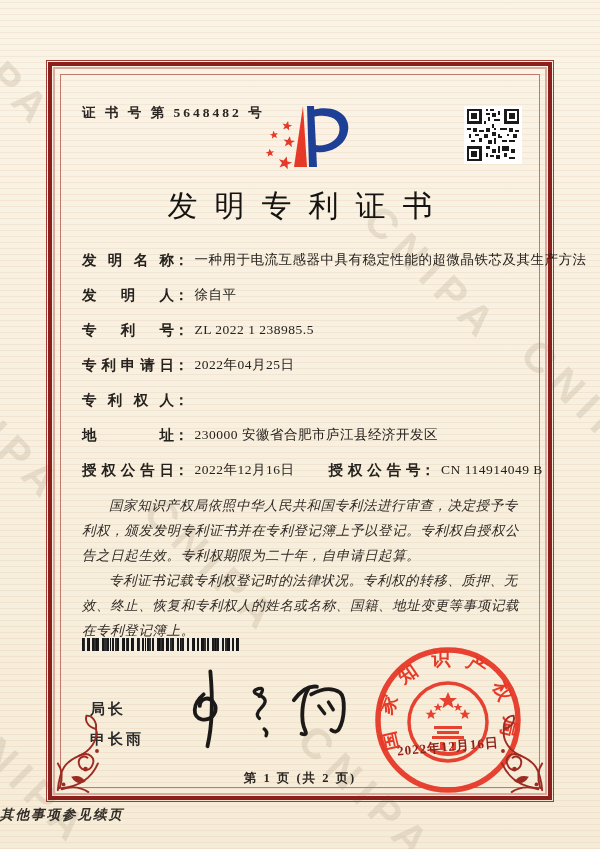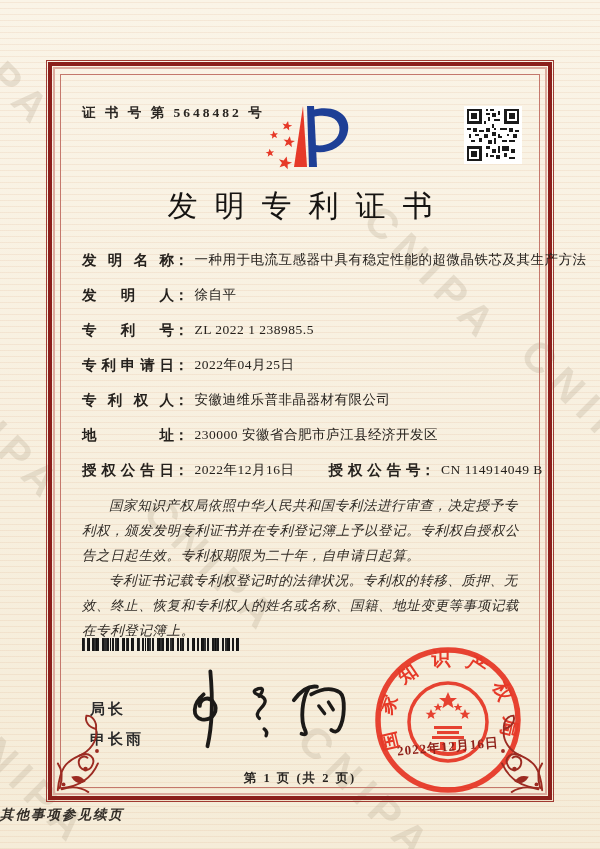--- a/index.html
+++ b/index.html
@@ -252,21 +252,20 @@
         <span class="fvalue">ZL 2022 1 238985.5</span>
       </div>
       <div class="frow">
         <span class="flabel">专利申请日</span>
           <span class="fcolon">：</span>
         <span class="fvalue">2022年04月25日</span>
       </div>
       <div class="frow">
         <span class="flabel">专利权人</span>
           <span class="fcolon">：</span>
-        <span class="fvalue">安徽迪维乐普非晶器材有限公司</span>
       </div>
       <div class="frow">
         <span class="flabel">地址</span>
           <span class="fcolon">：</span>
         <span class="fvalue">230000 安徽省合肥市庐江县经济开发区</span>
       </div>
       <div class="frow">
         <span class="flabel">授权公告日</span>
           <span class="fcolon">：</span>
         <span class="fvalue">2022年12月16日</span>

